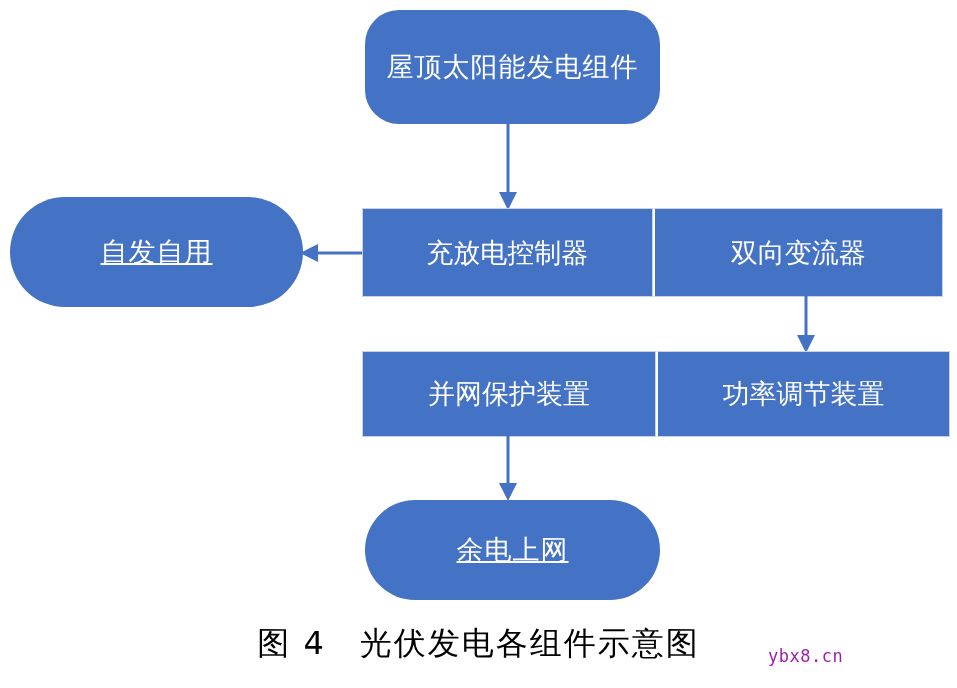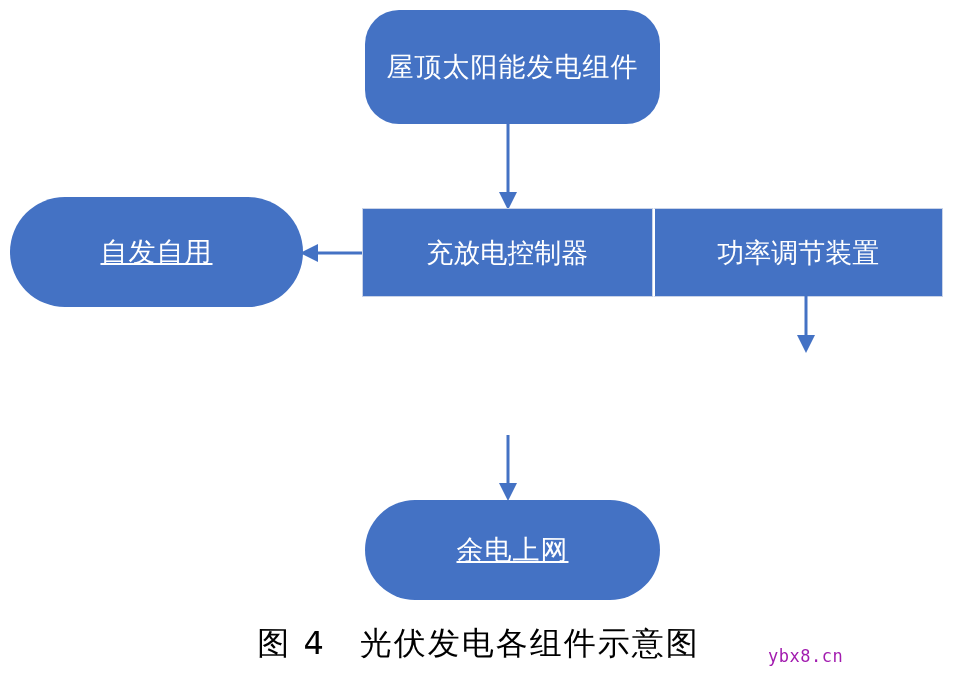--- a/index.html
+++ b/index.html
@@ -137,32 +137,38 @@
       <line x1="68" y1="15" x2="18" y2="15" stroke="#4472C4" stroke-width="3"></line>
       <polygon points="4,15 22,6 22,24" fill="#4472C4"></polygon>
     </svg>
   </div>
 
   <div class="row" id="row-1">
     <div class="cell">
       <span class="node-label">充放电控制器</span>
     </div>
     <div class="cell">
-      <span class="node-label">功率调节装置</span>
+      <span class="node-label">双向变流器</span>
     </div>
   </div>
 
   <div class="connector" style="left:791px; top:295px; width:30px; height:60px;">
     <svg width="30" height="60" viewBox="0 0 30 60">
       <line x1="15" y1="0" x2="15" y2="46" stroke="#4472C4" stroke-width="3"></line>
       <polygon points="15,58 6,40 24,40" fill="#4472C4"></polygon>
     </svg>
   </div>
 
   <div class="row" id="row-2">
+    <div class="cell">
+      <span class="node-label">并网保护装置</span>
+    </div>
+    <div class="cell">
+      <span class="node-label">功率调节装置</span>
+    </div>
   </div>
 
   <div class="connector" style="left:493px; top:435px; width:30px; height:68px;">
     <svg width="30" height="68" viewBox="0 0 30 68">
       <line x1="15" y1="0" x2="15" y2="54" stroke="#4472C4" stroke-width="3"></line>
       <polygon points="15,66 6,48 24,48" fill="#4472C4"></polygon>
     </svg>
   </div>
 
   <div class="node node--pill" id="node-grid-feed">

